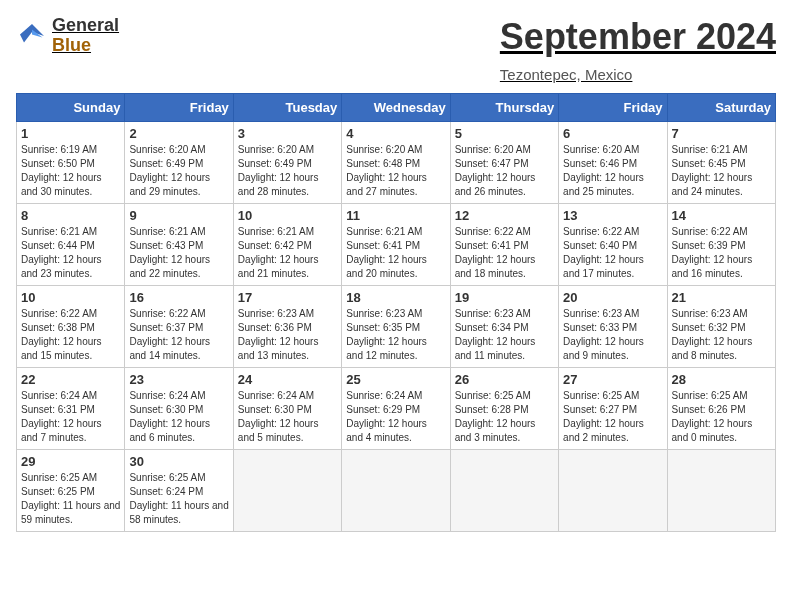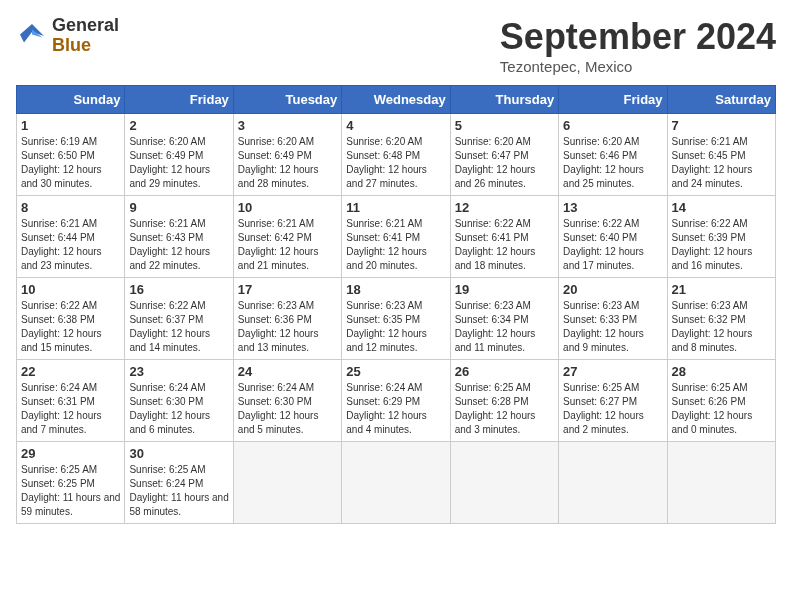--- a/index.html
+++ b/index.html
@@ -8,20 +8,21 @@
       background: #fff;
       width: 792px;
       min-height: 612px;
       padding: 16px;
     }
     .header {
       display: flex;
       justify-content: space-between;
       align-items: flex-start;
       margin-bottom: 10px;
+      text-decoration: underline;
     }
     .logo {
       display: flex;
       align-items: center;
       gap: 4px;
     }
     .logo-text {
       display: flex;
       flex-direction: column;
       font-size: 18px;
@@ -39,20 +40,21 @@
       text-align: left;
     }
     .month-title {
       font-size: 36px;
       font-weight: bold;
       color: #333;
     }
     .location-title {
       font-size: 15px;
       color: #555;
+      margin-top: 8px;
     }
     table {
       width: 100%;
       border-collapse: collapse;
       table-layout: fixed;
     }
     th {
       background-color: #3a6dbf;
       color: #fff;
       font-size: 13px;

